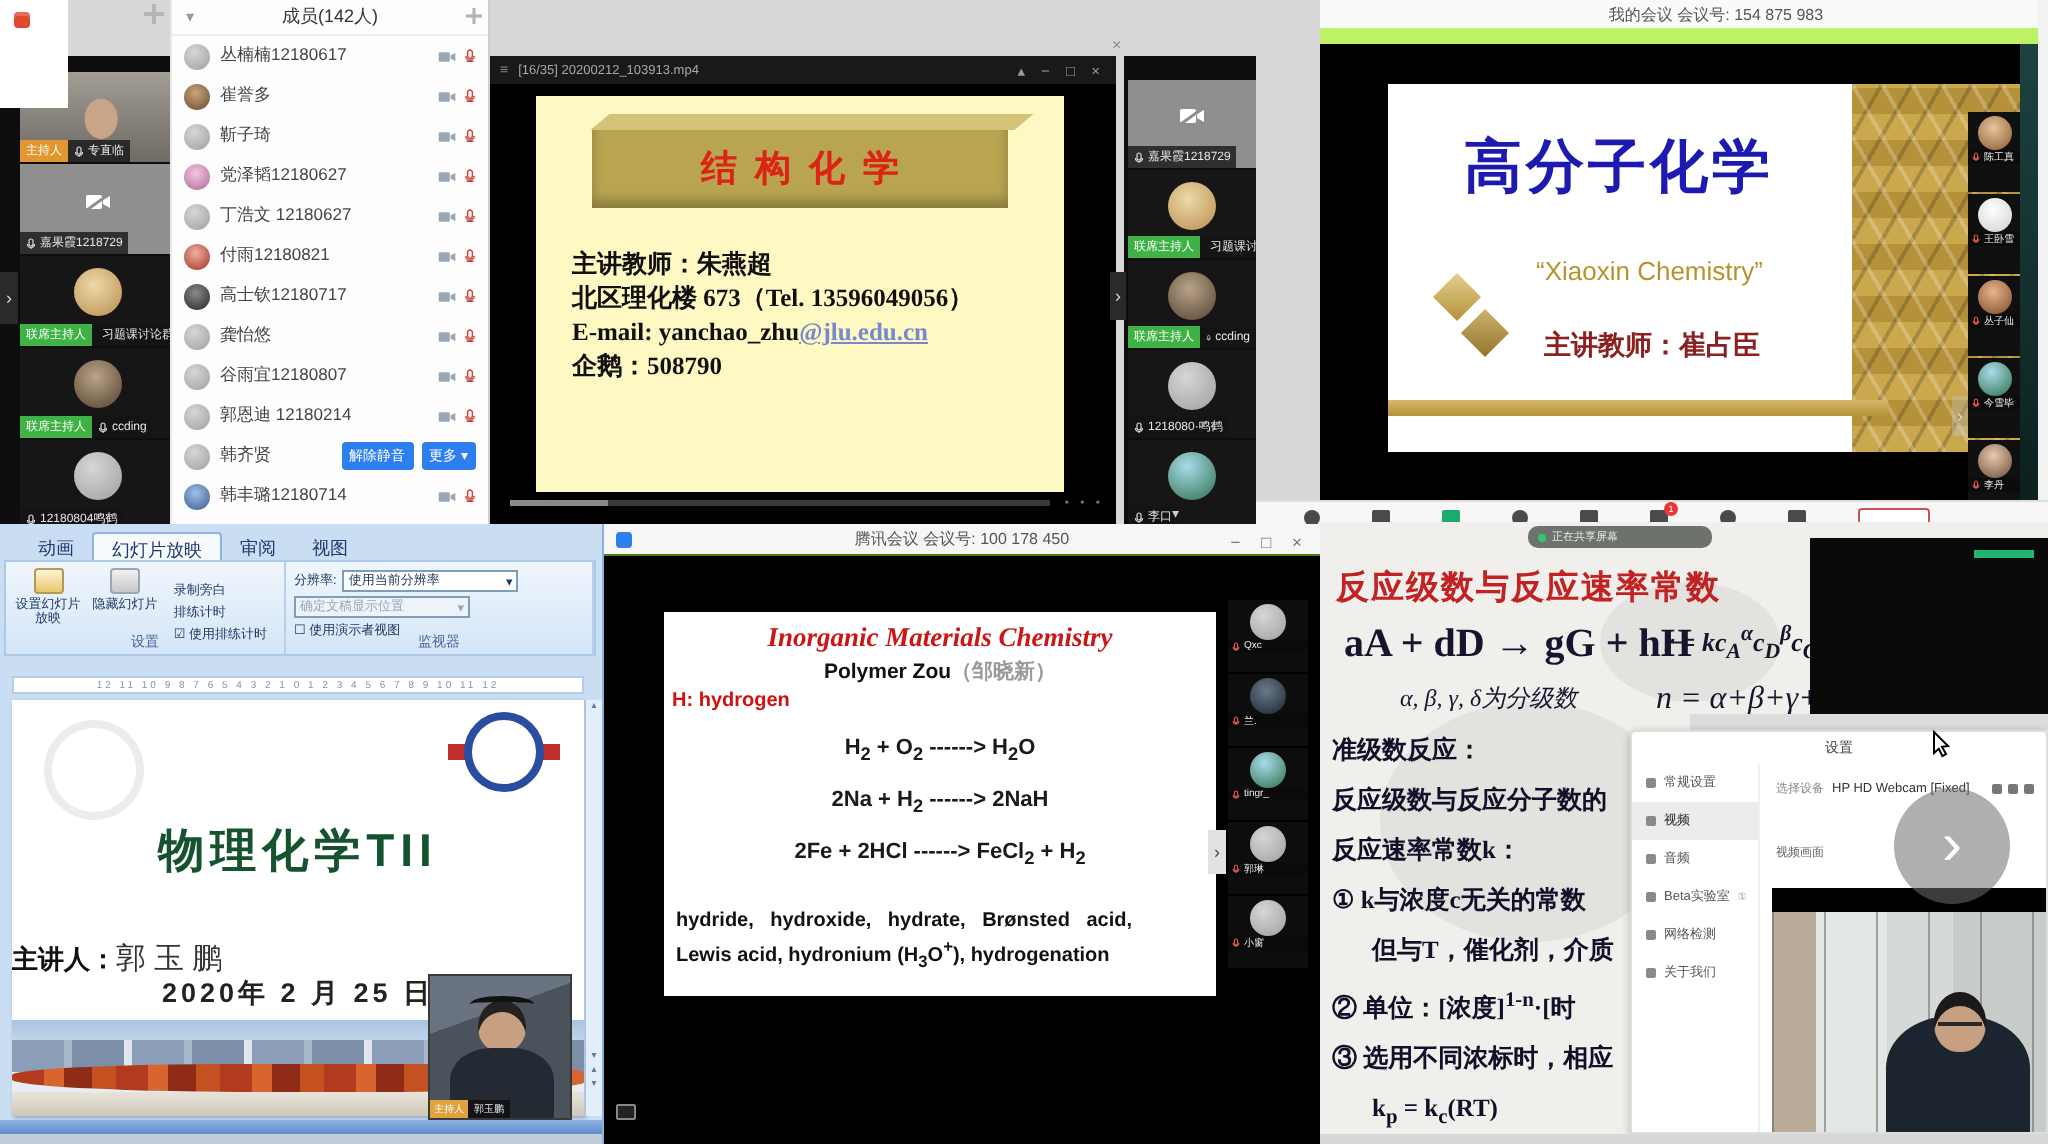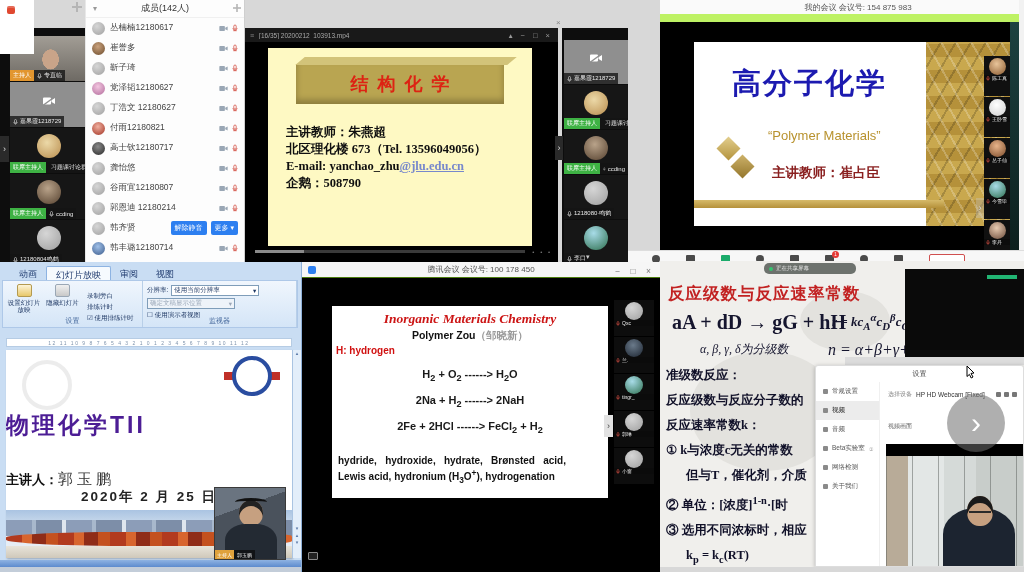--- a/index.html
+++ b/index.html
@@ -121,21 +121,21 @@
   .rrow{display:flex;flex-direction:column;gap:2px;font-size:6.5px;color:#1f3864;margin-top:1px}
   .rline{display:flex;align-items:center;gap:3px}
   .dd{background:#fff;border:1px solid #7f9db9;padding:0 2px;display:inline-flex;align-items:center;gap:4px;min-width:88px;justify-content:space-between}
   .dd.gray{color:#9aa7b8;background:#eef3f9}
   .ruler{position:absolute;left:6px;top:76px;width:286px;height:9px;background:#fff;border:1px solid #b6cce4;
     font-size:5px;color:#7f94ad;display:flex;align-items:center;justify-content:center;letter-spacing:1.5px;overflow:hidden;white-space:nowrap}
   .pslide{position:absolute;left:6px;top:88px;width:286px;height:208px;background:#fff;box-shadow:1px 1px 2px rgba(0,0,0,.25);overflow:hidden}
   .seal-faint{position:absolute;left:16px;top:10px;width:50px;height:50px;border-radius:50%;border:4px solid #dcdcdc;opacity:.55}
   .emblem{position:absolute;left:226px;top:6px;width:40px;height:40px;border-radius:50%;border:4px solid #2a4da0;background:#fff}
   .emblem-band{position:absolute;left:218px;top:22px;width:56px;height:8px;background:#c03028}
-  .pp-title{position:absolute;left:0;right:0;top:60px;text-align:left;font-size:23px;font-weight:bold;color:#4c1d95;letter-spacing:3px}
+  .pp-title{position:absolute;left:0;right:0;top:60px;text-align:center;font-size:23px;font-weight:bold;color:#14532d;letter-spacing:3px}
   .pp-speaker{position:absolute;left:0;right:0;top:120px;text-align:left;font-size:13px;font-weight:bold;color:#111}
   .pp-speaker .calli{font-family:"Liberation Serif",serif;font-size:15px;letter-spacing:4px;color:#333;font-weight:normal}
   .pp-date{position:absolute;left:0;right:0;top:138px;text-align:center;font-size:13.5px;font-weight:bold;color:#222;letter-spacing:2px}
   .campus{position:absolute;left:0;bottom:0;width:100%;height:48px;overflow:hidden}
   .campus .sky{position:absolute;inset:0;background:linear-gradient(#aac4e2,#e6edf5 55%)}
   .campus .bld{position:absolute;left:0;right:0;top:10px;height:16px;
     background:repeating-linear-gradient(90deg,#8c9db8 0 26px,#a8b8cc 26px 30px,#7d8ea8 30px 56px,#dfe6ee 56px 60px)}
   .campus .trees{position:absolute;left:0;right:0;top:22px;height:14px;border-radius:40% 30% 35% 45%;
     background:repeating-linear-gradient(90deg,#b23a1e 0 16px,#d8652e 16px 26px,#8f2c18 26px 40px,#c4511f 40px 52px)}
   .campus .road{position:absolute;left:0;right:0;bottom:0;height:12px;background:linear-gradient(#e8e4da,#cfc8ba)}
@@ -609,21 +609,21 @@
 
   <div class="abs polymer">
     <div class="w-titlebar">
       <span>我的会议 会议号: 154 875 983</span>
     </div>
     <span class="w-ctls">− □</span>
     <div class="poly-black"></div>
     <div class="poly-slide">
       <div class="gold-col"></div>
       <div class="poly-title">高分子化学</div>
-      <div class="poly-sub">“Polymer Materials”</div>
+      <div class="poly-sub">“Xiaoxin Chemistry”</div>
       <div class="poly-teacher">主讲教师：崔占臣</div>
       <span class="cube" style="left:26px;top:98px"></span>
       <span class="cube" style="left:40px;top:116px;background:linear-gradient(135deg,#cdb26a,#94762c)"></span>
       <div class="gold-bar"></div>
     </div>
   </div>
   <div class="abs ptiles poly-strip">
 
       <div class="ptile">
         <span class="pt-av av-warm"></span>

